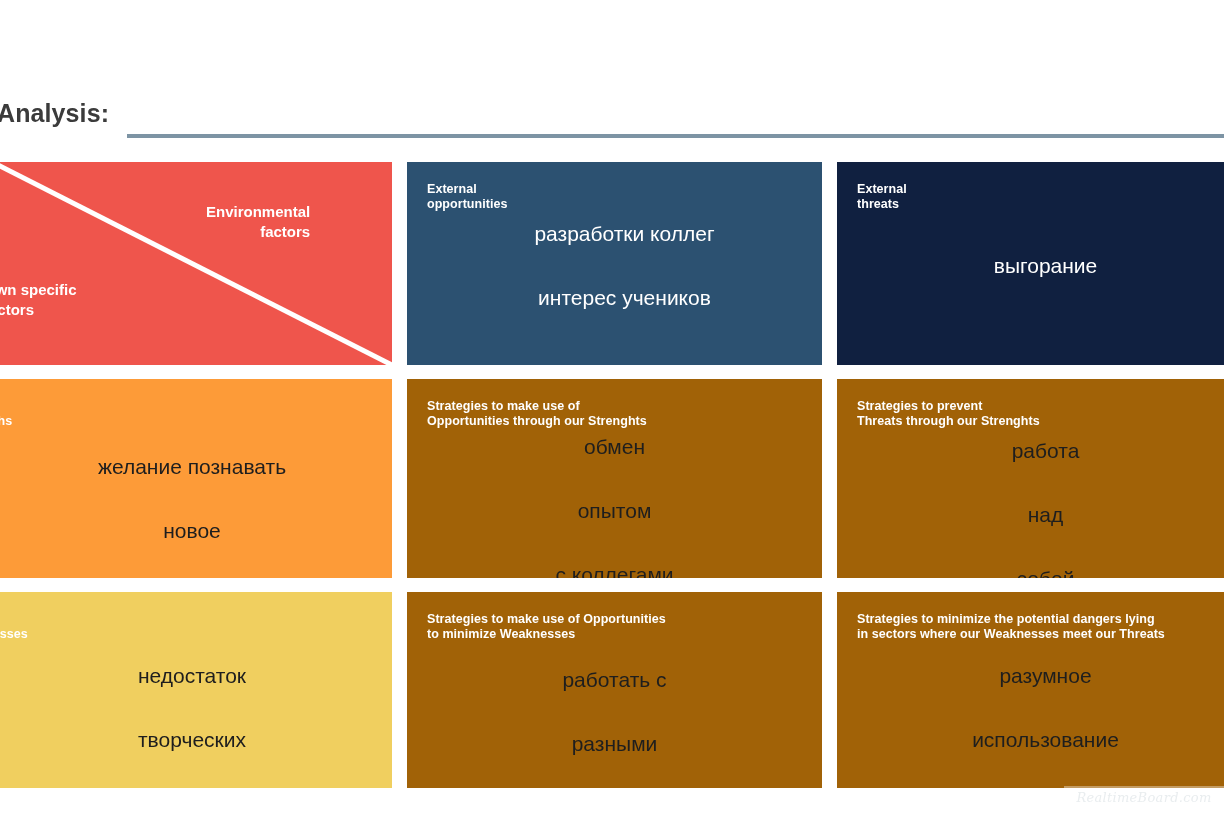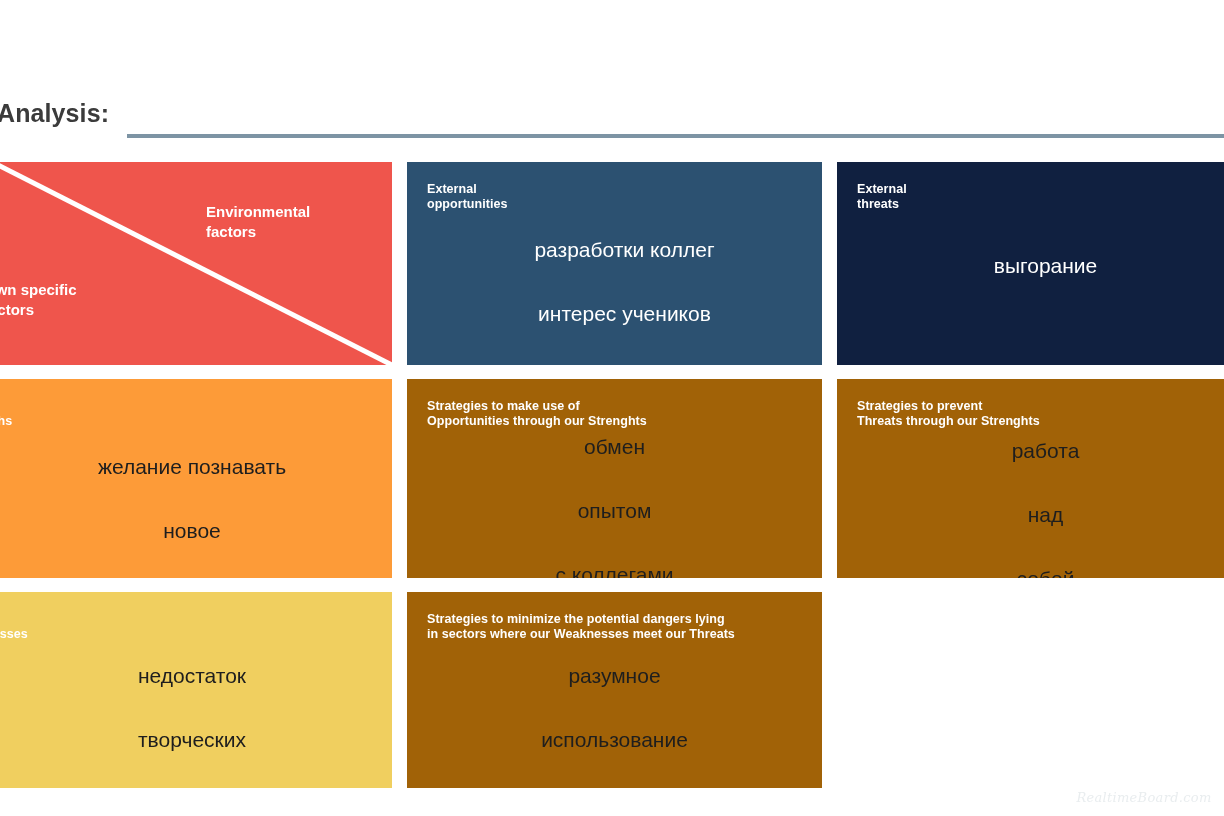--- a/index.html
+++ b/index.html
@@ -85,20 +85,21 @@
     position: absolute;
     color: #ffffff;
     font-weight: bold;
     font-size: 15px;
     line-height: 20px;
     white-space: pre-line;
   }
   .corner-label.env {
     left: 214px;
     top: 40px;
+    text-align: right;
   }
   .corner-label.own {
     left: -8px;
     top: 118px;
   }
 
   
   .cell-heading {
     position: absolute;
     top: 20px;
@@ -119,21 +120,21 @@
     left: 0;
     right: 0;
     text-align: center;
     font-size: 21px;
     line-height: 32px;
     white-space: pre-line;
   }
   .cell-body.light { color: #ffffff; }
   .cell-body.dark  { color: #1e1e1e; }
 
-  .body-opps    { top: 72px; padding-left: 20px; }
+  .body-opps    { top: 56px; padding-left: 20px; }
   .body-threats { top: 88px; }
   .body-so      { top: 52px; }
   .body-st      { top: 56px; }
   .body-str     { top: 72px; }
   .body-weak    { top: 68px; }
   .body-wo      { top: 72px; }
   .body-wt      { top: 68px; }
 
   
   .watermark {
@@ -221,20 +222,29 @@
   <div class="cell cell-weaknesses">
     <div class="cell-heading indent-left">n
 knesses</div>
     <div class="cell-body dark body-weak">недостаток
 
 творческих
 
 способностей</div>
   </div>
 
+  <div class="cell cell-strategy">
+    <div class="cell-heading">Strategies to make use of Opportunities
+to minimize Weaknesses</div>
+    <div class="cell-body dark body-wo">работать с
+
+разными
+
+платформами</div>
+  </div>
 
   <div class="cell cell-strategy">
     <div class="cell-heading">Strategies to minimize the potential dangers lying
 in sectors where our Weaknesses meet our Threats</div>
     <div class="cell-body dark body-wt">разумное
 
 использование
 
 времени</div>
   </div>

